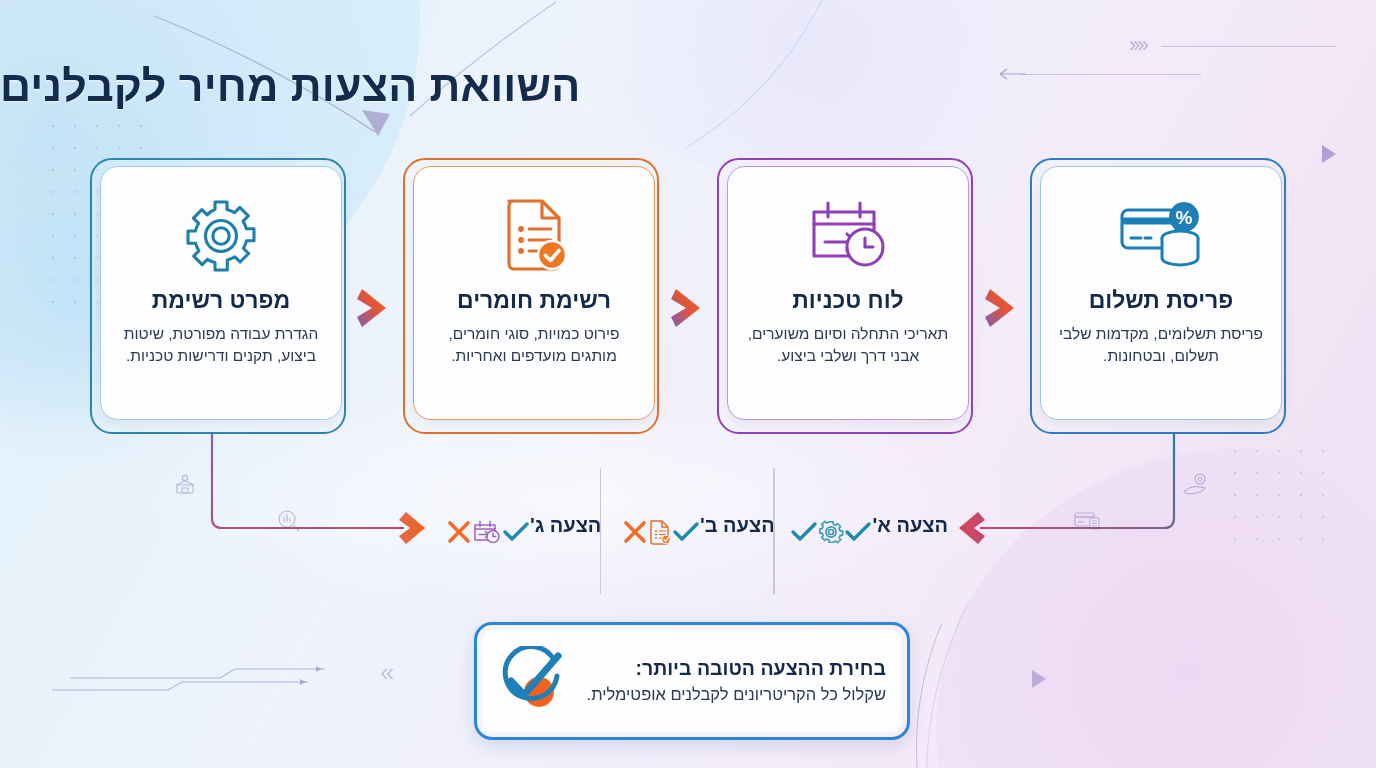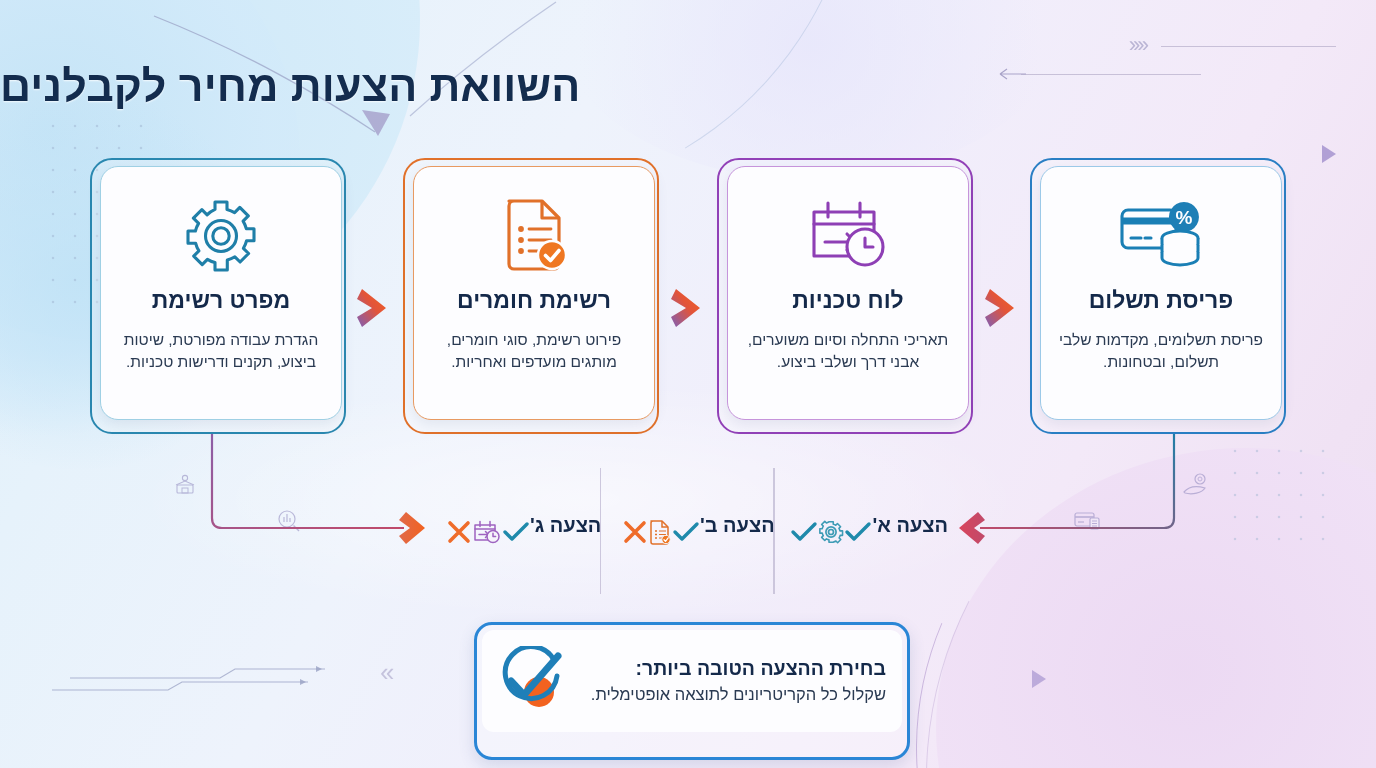--- a/index.html
+++ b/index.html
@@ -166,21 +166,21 @@
     direction: rtl;
   }
   .card-icon { height: 86px; display: flex; align-items: center; justify-content: center; }
   .card-title {
     margin-top: 8px;
     font-size: 23px;
     font-weight: bold;
     color: #14294a;
   }
   .card-desc {
-    margin-top: 15px;
+    margin-top: 9px;
     padding: 0 16px;
     font-size: 15.5px;
     line-height: 1.45;
     color: #2a3a52;
     text-align: center;
   }
 
   .arrow-chev {
     position: absolute;
     top: 128px;
@@ -220,21 +220,21 @@
   .cmp-mark { height: 32px; display: flex; align-items: center; justify-content: center; }
   .cmp-mid  { height: 36px; display: flex; align-items: center; justify-content: center; }
 
   
   .connector { position: absolute; }
 
   
   #banner-wrap {
     position: absolute;
     left: 474px; top: 622px;
-    width: 436px; height: 138px;
+    width: 436px; height: 118px;
   }
   #banner-outer {
     position: absolute; inset: 0;
     border: 3.5px solid #2a86d6;
     border-radius: 18px;
     background: rgba(255,255,255,.3);
     box-shadow: 0 6px 16px rgba(60,90,140,.16);
   }
   #banner {
     position: absolute;
@@ -402,21 +402,21 @@
             <path d="M47 5 v17 h17" fill="none" stroke="#e1712a" stroke-width="3.2" stroke-linejoin="round"></path>
             <circle cx="26" cy="33" r="2.9" fill="#e1712a"></circle>
             <circle cx="26" cy="44" r="2.9" fill="#e1712a"></circle>
             <circle cx="26" cy="55" r="2.9" fill="#e1712a"></circle>
             <path d="M34 33 h22 M34 44 h22 M34 55 h14" stroke="#e1712a" stroke-width="2.8" stroke-linecap="round"></path>
             <circle cx="57" cy="59" r="14" fill="#ef7722" stroke="#fdfdff" stroke-width="2.4"></circle>
             <path d="M50.5 59.5 L55.5 64.5 L64 54.5" fill="none" stroke="#fff" stroke-width="3.6" stroke-linecap="round" stroke-linejoin="round"></path>
           </svg>
         </div>
         <div class="card-title">רשימת חומרים</div>
-        <div class="card-desc">פירוט רשימת, סוגי חומרים, מותגים מועדפים ואחריות.</div>
+        <div class="card-desc">פירוט כמויות, סוגי חומרים, מותגים מועדפים ואחריות.</div>
       </div>
     </div>
 
     <svg class="arrow-chev" style="left:580px;" viewBox="0 0 38 44">
       <defs>
         <linearGradient id="gA2" x1="0" y1="1" x2="1" y2="0">
           <stop offset="0%" stop-color="#7d5fb8"></stop>
           <stop offset="55%" stop-color="#e2543a"></stop>
           <stop offset="100%" stop-color="#f2621f"></stop>
         </linearGradient>
@@ -554,21 +554,21 @@
         </svg>
       </div>
     </div>
   </div>
 
   <div id="banner-wrap">
     <div id="banner-outer"></div>
     <div id="banner">
       <div id="banner-text">
         <div id="banner-title">בחירת ההצעה הטובה ביותר:</div>
-        <div id="banner-sub">שקלול כל הקריטריונים לתוצאה אופטימלית.</div>
+        <div id="banner-sub">שקלול כל הקריטריונים לקבלנים אופטימלית.</div>
       </div>
       <div id="banner-icon">
         <svg width="76" height="70" viewBox="0 0 76 70">
           <circle cx="47" cy="46" r="15" fill="#f2621f"></circle>
           <path d="M62 14 A26 26 0 1 0 65 30" fill="none" stroke="#1f7fb8" stroke-width="5" stroke-linecap="round"></path>
           <path d="M19 35 L32 49 L66 10" fill="none" stroke="#1f7fb8" stroke-width="7" stroke-linecap="round" stroke-linejoin="round"></path>
         </svg>
       </div>
     </div>
   </div>

